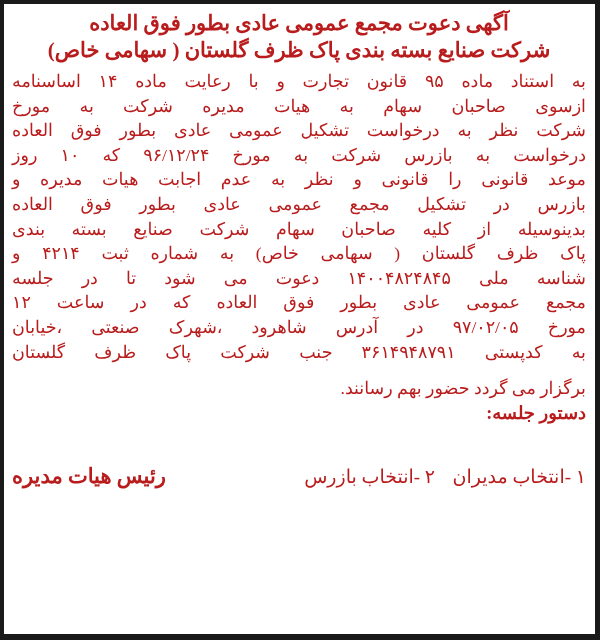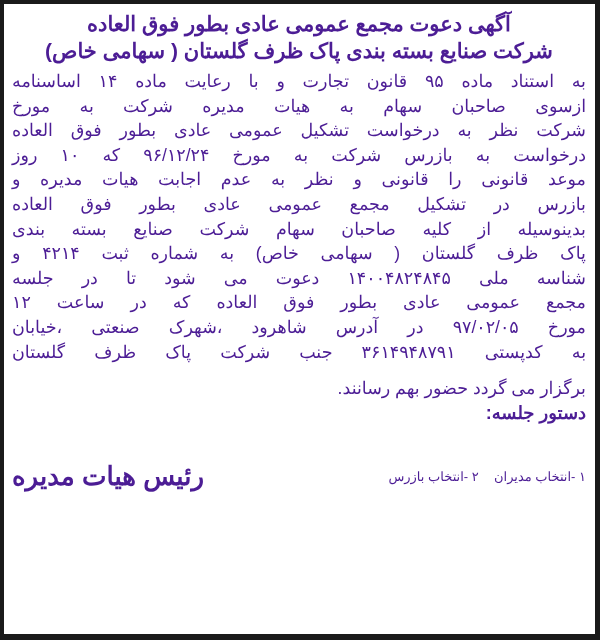--- a/index.html
+++ b/index.html
@@ -20,22 +20,22 @@
       box-sizing: border-box;
       border-style: solid;
       border-color: #1a1a1a;
       border-width: 4px 5px 6px 4px;
       background: #ffffff;
     }
     .content {
       position: absolute;
       left: 6px; right: 7px; top: 6px;
       direction: rtl;
-      color: #4c1d95;
-      font-family: Liberation Sans, sans-serif;
+      color: #b91c1c;
+      font-family: Liberation Serif, serif;
     }
     .title {
       text-align: center;
       font-weight: bold;
       font-size: 21px;
       line-height: 27px;
       margin: 0;
       letter-spacing: -0.3px;
     }
     .title-line {
@@ -67,30 +67,30 @@
     }
     .footer-row {
       display: flex;
       flex-direction: row;
       justify-content: space-between;
       align-items: flex-end;
       padding: 0 2px;
       margin-top: 2px;
     }
     .agenda-items {
-      font-size: 13px;
+      font-size: 19px;
       line-height: 26px;
       white-space: nowrap;
       margin-top: 37px;
     }
     .agenda-item { display: inline; }
     .agenda-sep { display: inline-block; width: 8px; }
     .signature {
       font-weight: bold;
-      font-size: 26px;
+      font-size: 21px;
       line-height: 28px;
       white-space: nowrap;
     }
   </style>
 </head>
 <body>
 
 <div class="frame">
   <div class="content">
 

